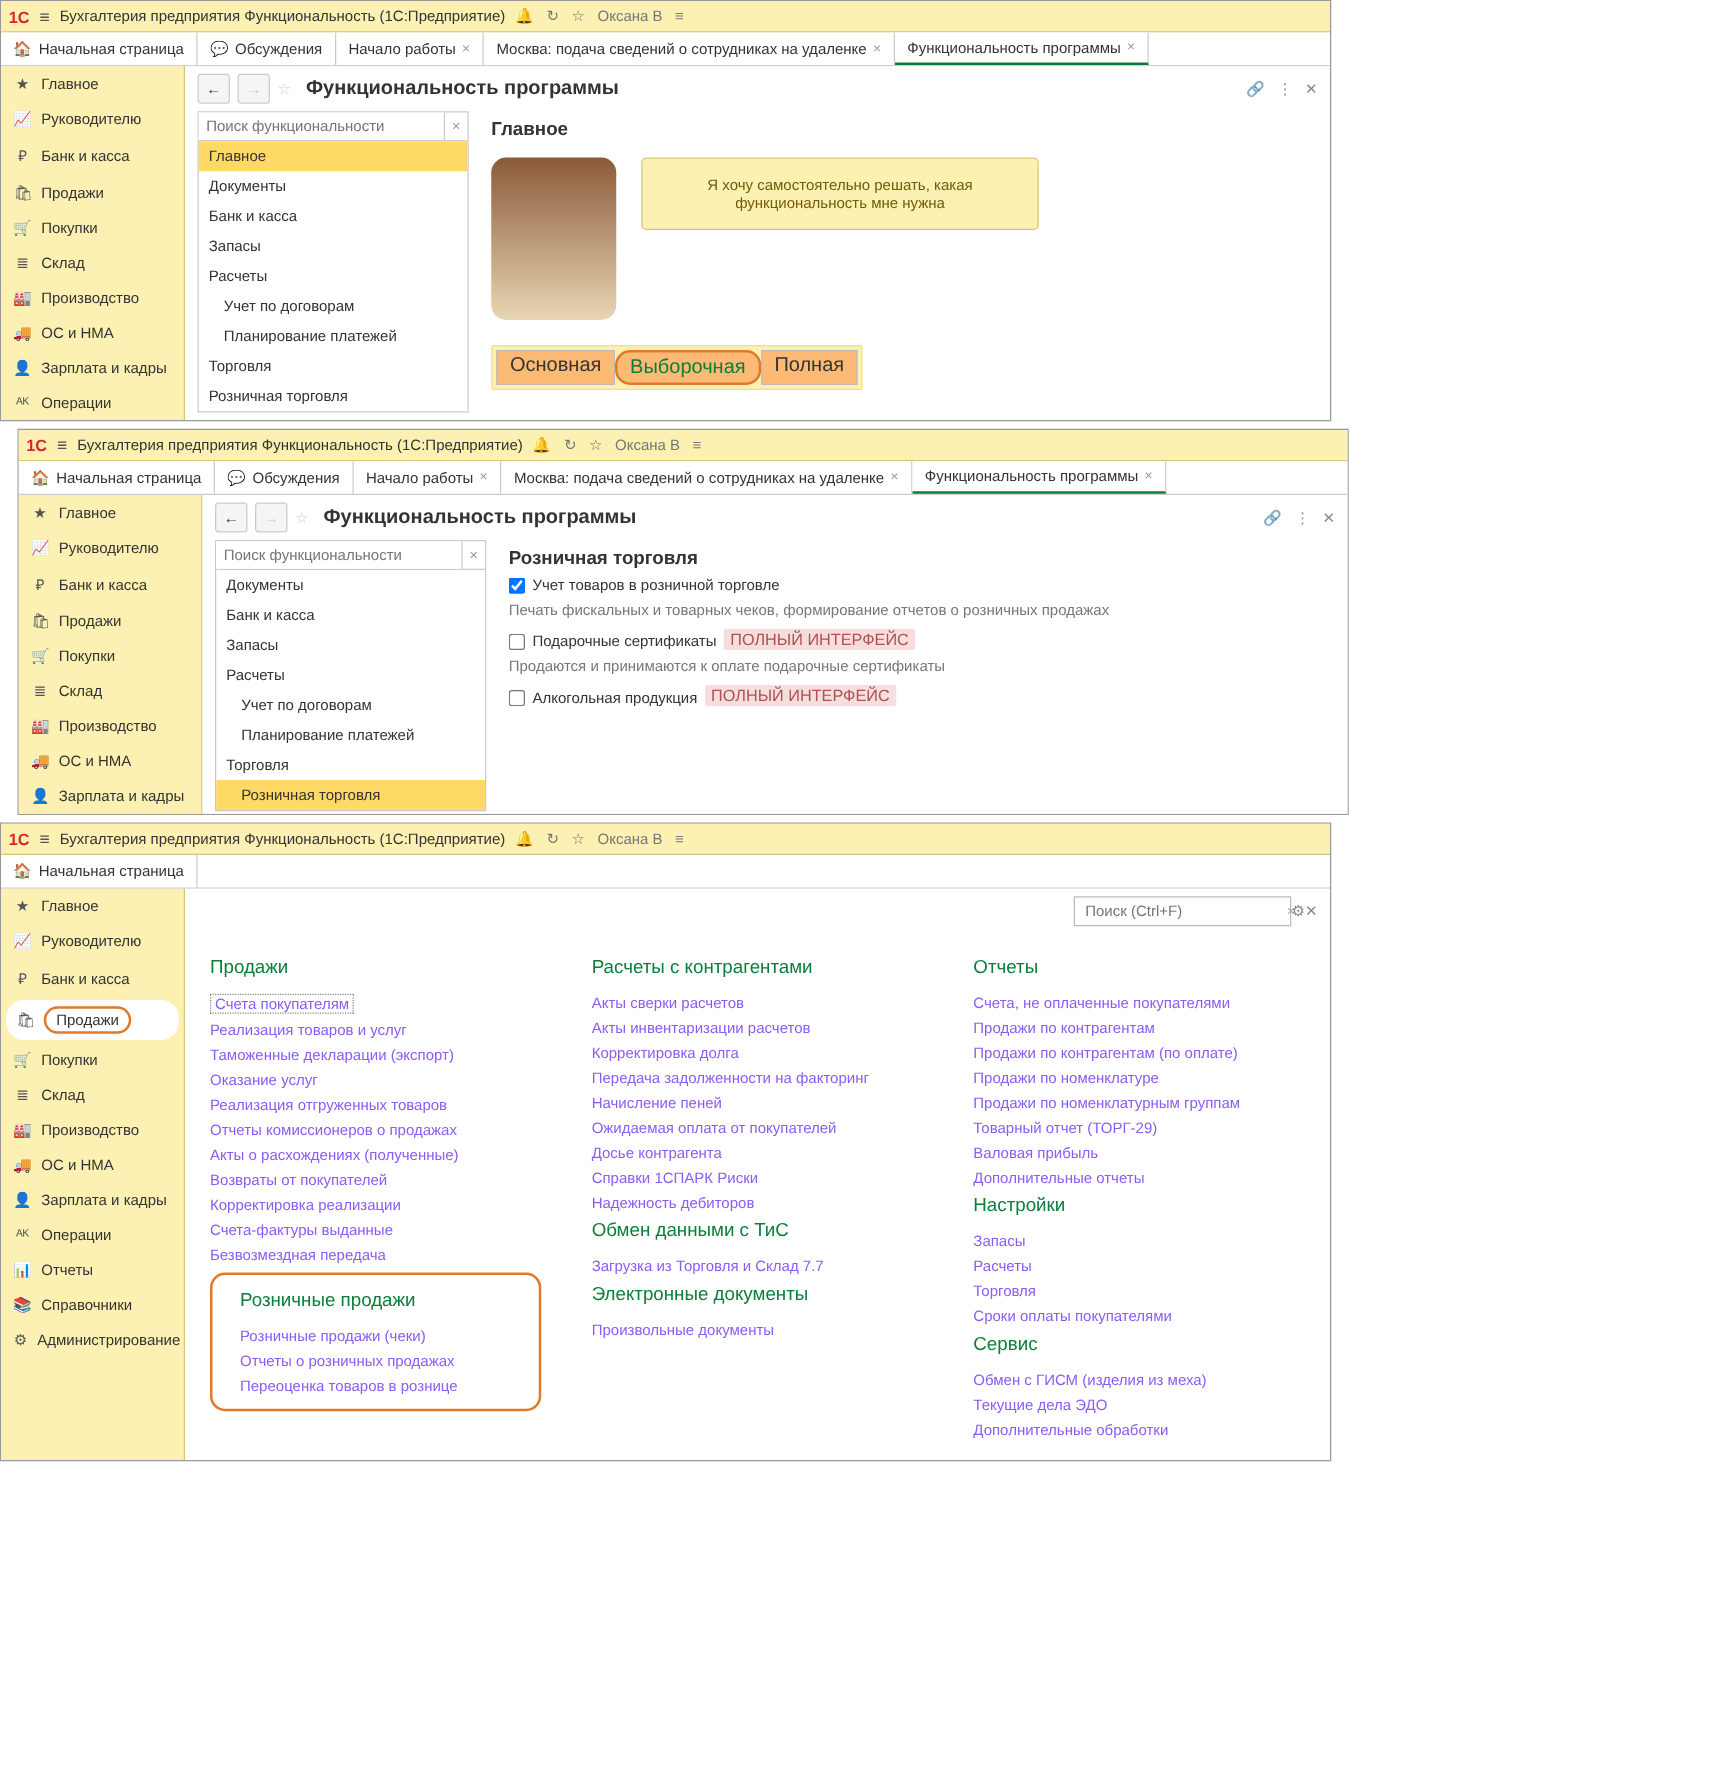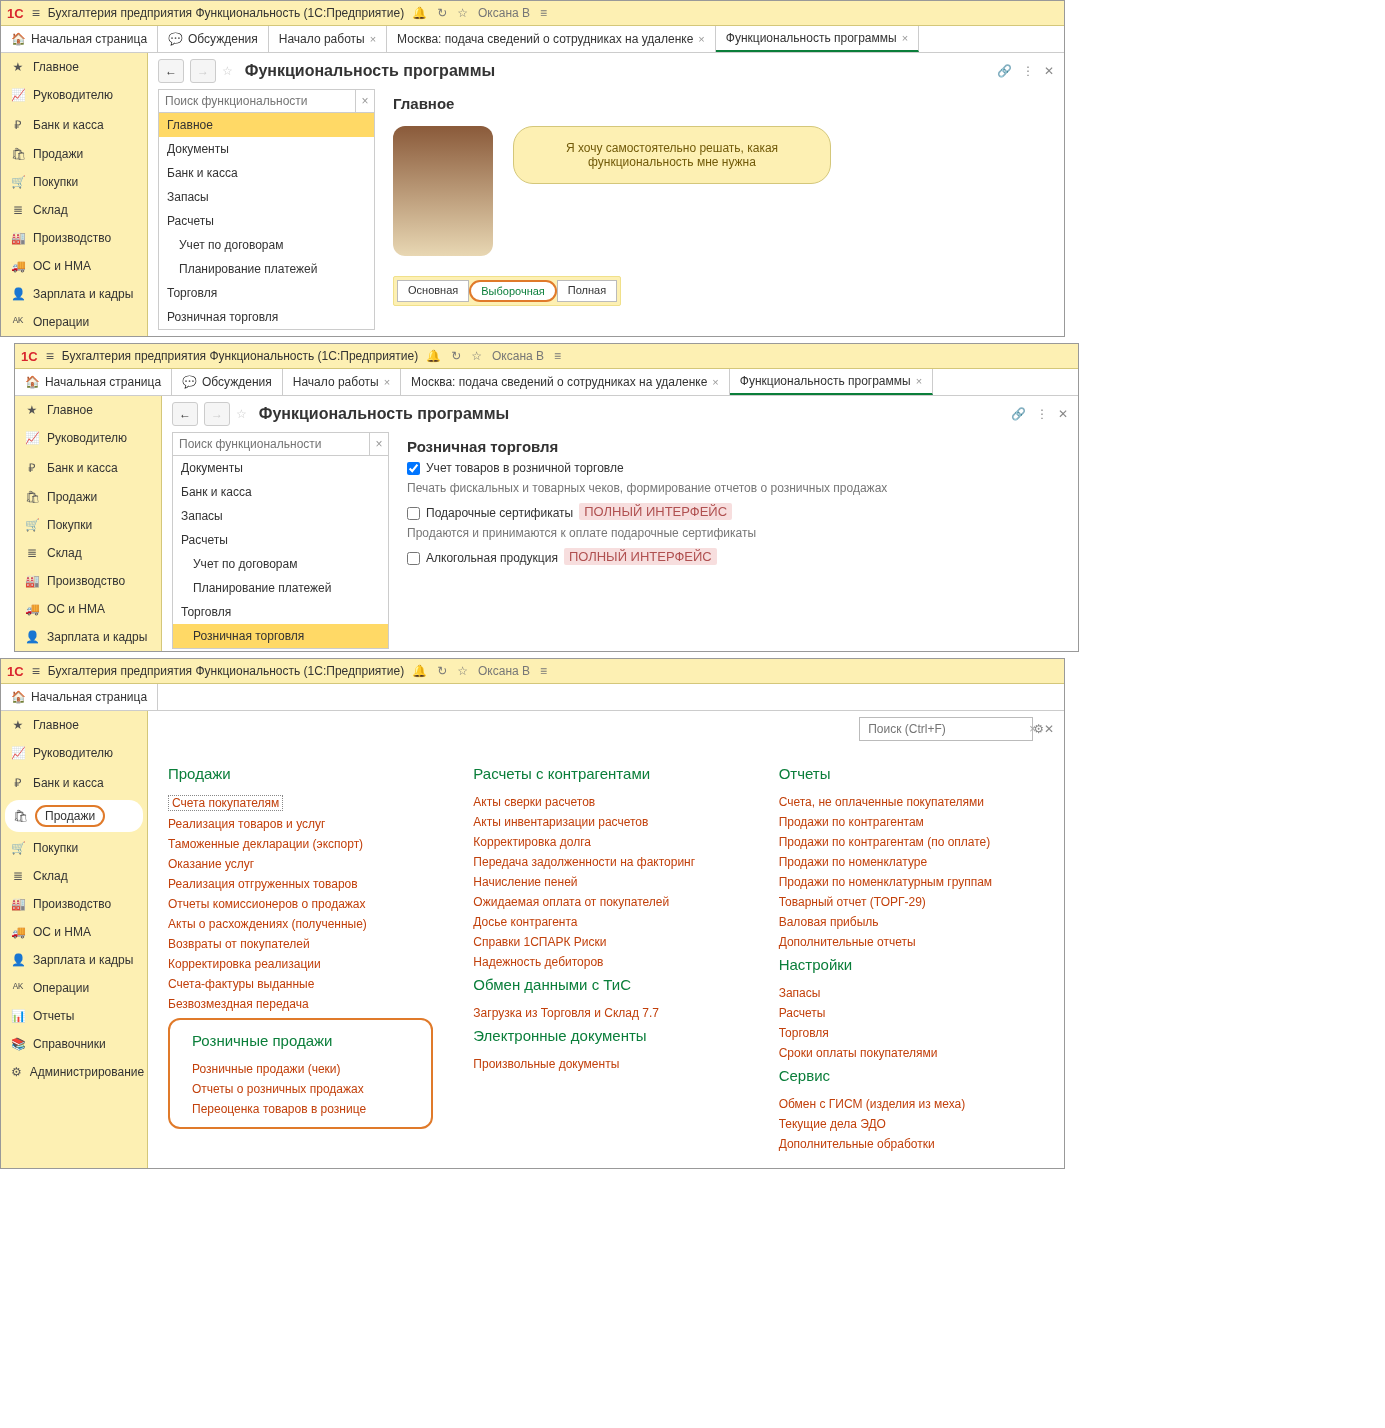--- a/index.html
+++ b/index.html
@@ -29,31 +29,31 @@
 .search-row{display:flex;border-bottom:1px solid #ccc}
 .search-input{flex:1;border:none;padding:4px 6px;font-size:12px;outline:none}
 .search-x{width:18px;text-align:center;border-left:1px solid #ccc;color:#999;display:flex;align-items:center;justify-content:center}
 .func-item{padding:5px 8px;cursor:pointer}
 .func-item.sub{padding-left:20px}
 .func-item.sel{background:#ffd966}
 .right-pane{flex:1;padding:0 18px}
 .section-title{font-weight:bold;font-size:15px;margin-top:6px}
 .bubble-area{display:flex;align-items:flex-start;margin-top:14px;gap:20px}
 .assistant-img{width:100px;height:130px;background:linear-gradient(#8a5a3a,#e8d7b3);border-radius:12px;position:relative}
-.speech{background:#fdf0b3;border:1px solid #d4c77a;border-radius:20px;padding:14px 18px;color:#725b0a;text-align:center;width:280px}
+.speech{background:#fdf0b3;border:1px solid #d4c77a;border-radius:4px;padding:14px 18px;color:#725b0a;text-align:center;width:280px}
 .mode-row{display:inline-flex;border:1px solid #f0e08a;background:#fdf0b3;padding:3px;margin-top:20px;gap:0;border-radius:2px}
-.mode-btn{border:1px solid #bbb;background:#ffffff;padding:3px 10px;font-size:11px;cursor:pointer}
+.mode-btn{border:1px solid #bbb;background:#fdba74;padding:3px 10px;font-size:16px;cursor:pointer}
 .mode-btn.sel{border:2px solid #e07a2a;border-radius:12px;color:#0a7e3a;font-weight:normal}
 .check-row{display:flex;align-items:flex-end;gap:6px;margin:6px 0}
 .desc{color:#777;margin-bottom:8px}
 .badge{background:#f7dede;color:#b05050;font-size:13px;padding:1px 5px;border-radius:2px}
 .cols3{display:flex;gap:40px;padding:14px 20px}
 .col{flex:1}
 .col h3{color:#0a7e3a;font-weight:normal;font-size:15px;margin:4px 0 10px}
-.col .lnk{color:#c2410c;padding:3px 0;cursor:pointer;font-size:12px}
+.col .lnk{color:#8b5cf6;padding:3px 0;cursor:pointer;font-size:12px}
 .dotted{border:1px dotted #888;padding:0 3px;display:inline-block}
 .ringed{border:2px solid #e07a2a;border-radius:14px;padding:2px 8px}
 .ringed-box{border:2px solid #e07a2a;border-radius:12px;padding:8px 22px;margin-top:4px}
 .search-wide{border:1px solid #bbb;padding:3px 6px;width:160px;color:#aaa;background:#fff;display:flex;align-items:center}
 .search-wide input{border:0;outline:0;flex:1;font-size:12px;color:#555}
 .topsearch-row{display:flex;justify-content:flex-end;gap:0;padding:6px 10px;align-items:center;color:#888}
 input[type=checkbox]{margin:0}
 </style>
 </head>
 <body>

